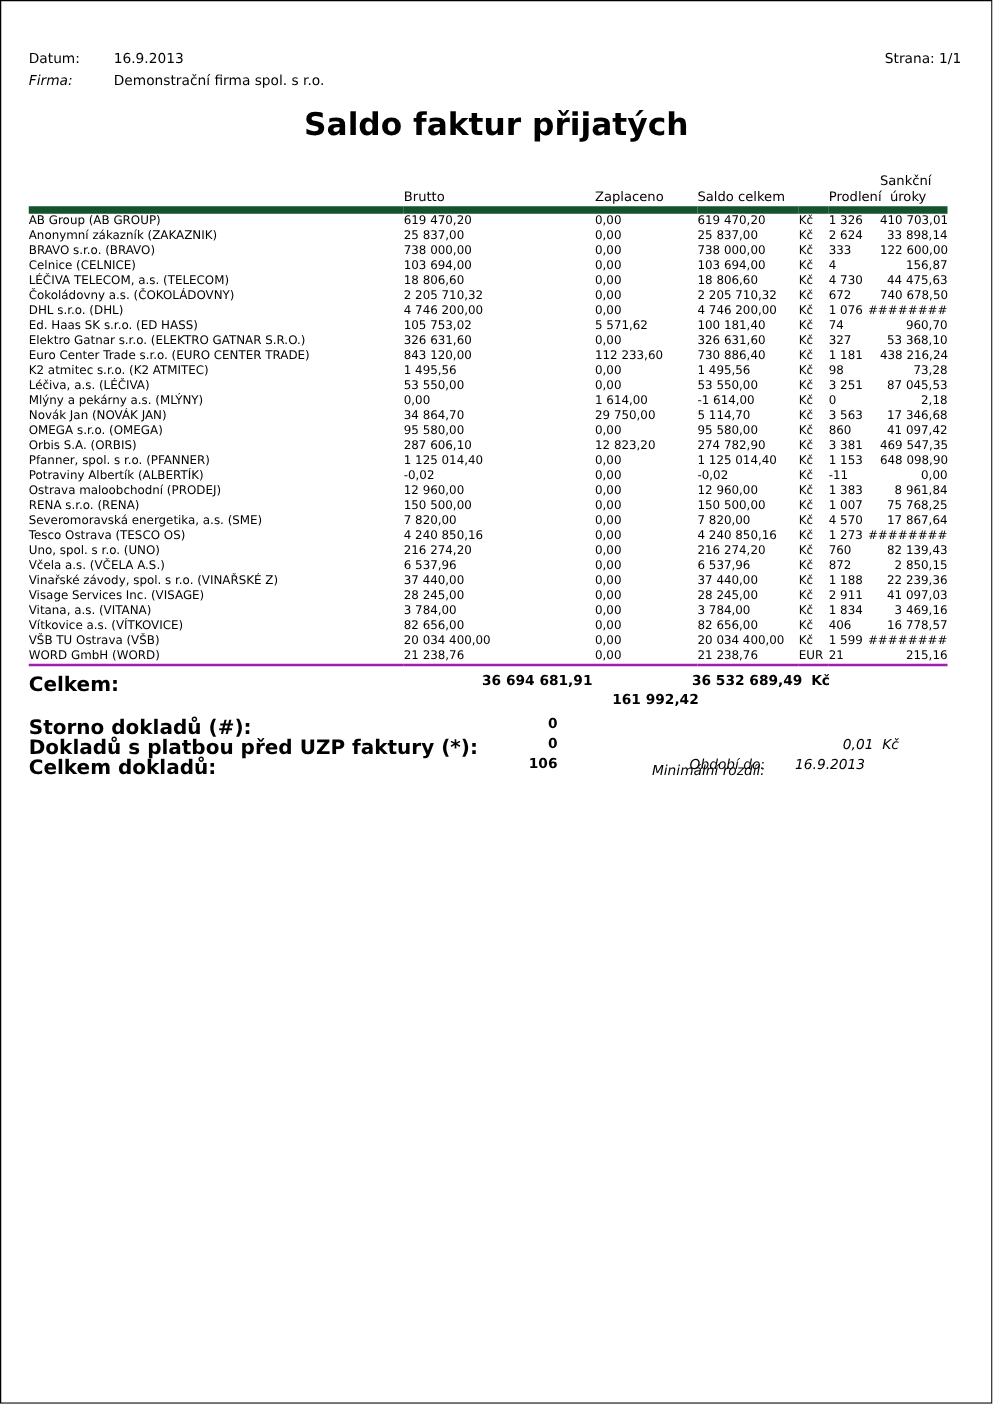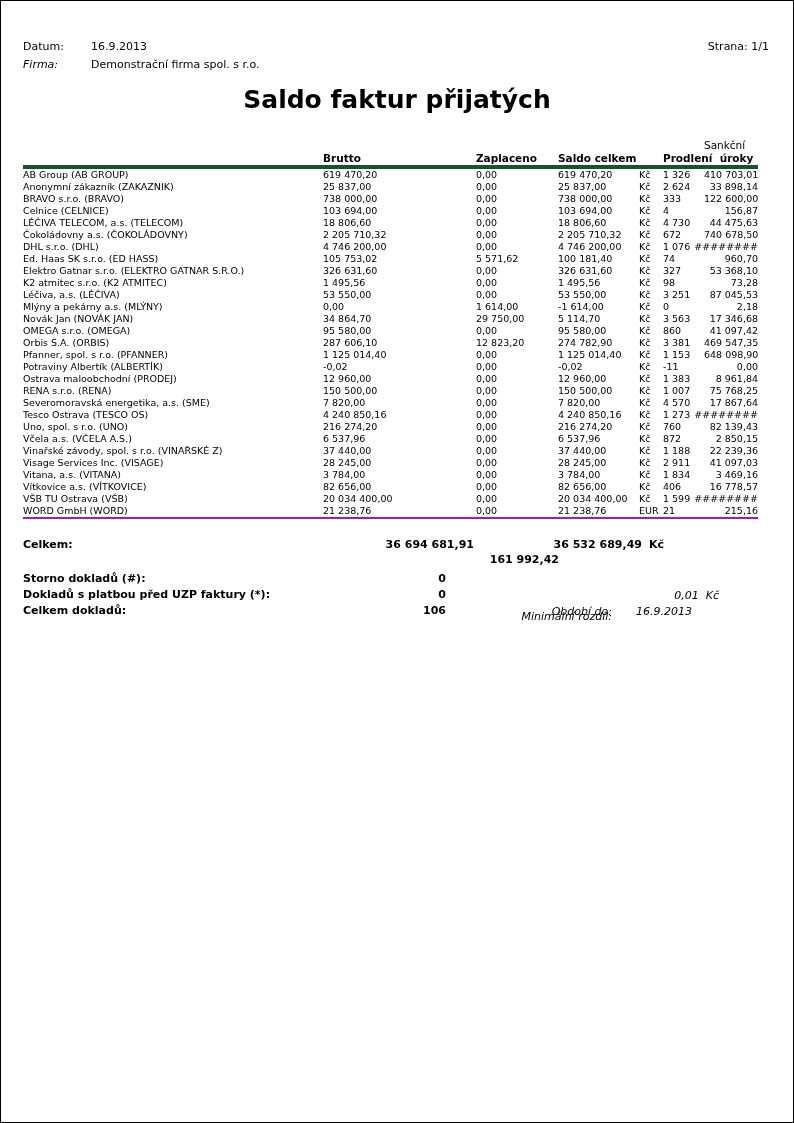--- a/index.html
+++ b/index.html
@@ -26,29 +26,29 @@
     width:735px;
     border-collapse:collapse;table-layout:fixed;
   }
   table.report td,table.report th{
     padding:0;margin:0;
     white-space:nowrap;overflow:visible;
     font-weight:normal;text-align:left;
     vertical-align:bottom;
   }
   thead th{font-size:10.5px;line-height:12px;}
-  thead tr.h2 th{border-bottom:4px solid #14532d;line-height:14px;font-weight:bold;}
+  thead tr.h2 th{border-bottom:6px solid #14532d;line-height:14px;}
   tbody td{font-size:9.5px;font-weight:bold;line-height:12px;height:12px;}
   tbody tr:last-child td{border-bottom:2px solid #a21caf;}
   .r{text-align:right;}
   .cur{padding-left:5px;}
   td.uroky{position:relative;}
   td.uroky span{display:inline-block;width:100%;text-align:right;}
   td.uroky span.hash{position:absolute;right:0;bottom:0;width:auto;line-height:12px;}
-  .sum-lbl{font-size:11px;font-weight:bold;}
+  .sum-lbl{font-size:16px;font-weight:bold;}
   .sum-val{font-size:11px;font-weight:bold;text-align:left;}
   .ital{font-size:11px;font-style:italic;text-align:right;}
   .gap{display:inline-block;width:7px;}
 </style>
 </head>
 <body>
 
 <div class="page">
 
   <div class="abs hdr-lbl" style="left:22px;top:39px;">Datum:</div>
@@ -168,20 +168,29 @@
     <tr>
       <td>Elektro Gatnar s.r.o. (ELEKTRO GATNAR S.R.O.)</td>
       <td class="r">326 631,60</td>
       <td class="r">0,00</td>
       <td class="r">326 631,60</td>
       <td class="cur">Kč</td>
       <td class="r">327</td>
       <td class="uroky"><span>53 368,10</span></td>
     </tr>
 
+    <tr>
+      <td>Euro Center Trade s.r.o. (EURO CENTER TRADE)</td>
+      <td class="r">843 120,00</td>
+      <td class="r">112 233,60</td>
+      <td class="r">730 886,40</td>
+      <td class="cur">Kč</td>
+      <td class="r">1 181</td>
+      <td class="uroky"><span>438 216,24</span></td>
+    </tr>
 
     <tr>
       <td>K2 atmitec s.r.o. (K2 ATMITEC)</td>
       <td class="r">1 495,56</td>
       <td class="r">0,00</td>
       <td class="r">1 495,56</td>
       <td class="cur">Kč</td>
       <td class="r">98</td>
       <td class="uroky"><span>73,28</span></td>
     </tr>

